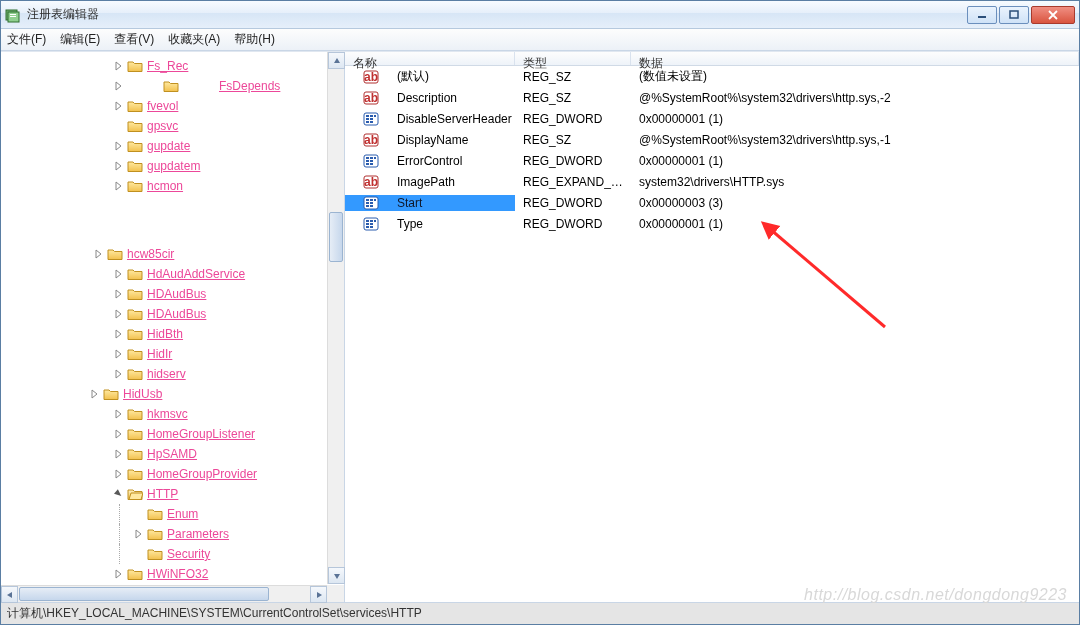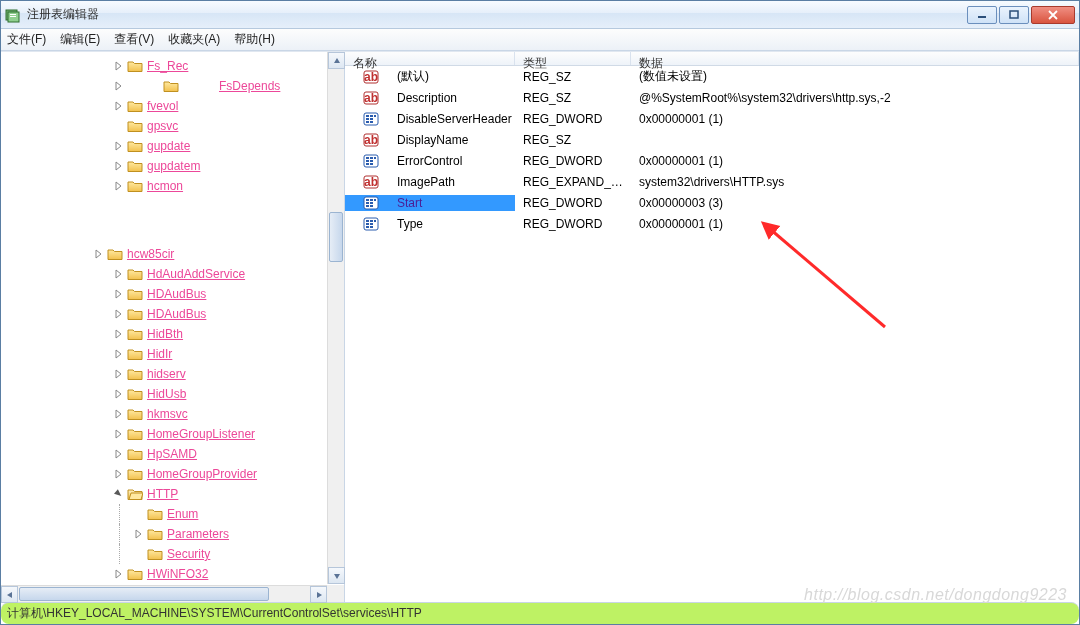--- a/index.html
+++ b/index.html
@@ -29,24 +29,24 @@
 .hthumb { position: absolute; top: 1px; bottom: 1px; background: linear-gradient(to bottom, #e6edf6, #c6d7ec); border: 1px solid #9bb4d1; border-radius: 2px; }
 .scroll-corner { position: absolute; right: 0; bottom: 0; width: 17px; height: 17px; background: #f0f0f0; }
 .scrollbtn { position: absolute; width: 17px; height: 17px; background: linear-gradient(to bottom, #f5f8fc, #dde7f2); border: 1px solid #b6c6da; display: flex; align-items: center; justify-content: center; }
 .list-pane { flex: 1; display: flex; flex-direction: column; position: relative; }
 .list-header { height: 14px; background: linear-gradient(to bottom, #fdfdfd, #eef3f9); border-bottom: 1px solid #d0dae6; display: flex; }
 .list-header .col { border-right: 1px solid #d9e2ee; padding: 3px 8px 0 8px; color: #333; }
 .list-body { flex: 1; overflow: auto; position: relative; }
 .list-row { display: flex; align-items: center; height: 21px; }
 .list-row .cell { padding: 0 8px; overflow: hidden; text-overflow: ellipsis; white-space: nowrap; }
 .valicon { width: 28px; height: 16px; margin: 0 9px 0 4px; flex-shrink: 0; display: inline-flex; justify-content: center; }
-.list-row.selected .namecell { background: #3399ff; color: #4c1d95; }
+.list-row.selected .namecell { background: #3399ff; color: #0f172a; }
 .list-row .namecell { display: inline-flex; align-items: center; }
 .namecell .nametext { padding: 1px 3px; }
-.statusbar { height: 22px; border-top: 1px solid #c9d6e6; background: #bef264; display: flex; align-items: center; padding: 0 6px; color: #333; border-radius: 8px; }
+.statusbar { height: 22px; border-top: 1px solid #c9d6e6; background: #e5e5e5; display: flex; align-items: center; padding: 0 6px; color: #333; }
 .arrow-annot { position: absolute; pointer-events: none; }
 .watermark { position: absolute; right: 12px; bottom: 20px; color: #d8d8d8; font-size: 16px; font-style: italic; letter-spacing: 0.5px; pointer-events: none; }
 </style>
 </head>
 <body>
 
 <div class="window">
 
   <div class="titlebar">
     <span class="appicon">
@@ -373,21 +373,21 @@
                     </linearGradient>
                     <linearGradient id="gopen" x1="0" y1="0" x2="0" y2="1">
                       <stop offset="0" stop-color="#fff2c0"></stop>
                       <stop offset="1" stop-color="#f0c050"></stop>
                     </linearGradient>
                   </defs>
                   <path d="M1 3 L6 3 L7.5 4.5 L15 4.5 L15 12.5 L1 12.5 Z" fill="url(#gcls)" stroke="#c09020"></path>
                 </svg></span>
               <span class="tree-label">hidserv</span>
             </div>
-            <div class="tree-node" style="padding-left: 112px;">
+            <div class="tree-node" style="padding-left: 88px;">
               <span class="expander">
                 <svg width="10" height="10">
                   <path d="M2 1 L7 5 L2 9 Z" fill="none" stroke="#888" stroke-width="1"></path>
                 </svg>
               </span>
               <span class="folder-icon"><svg width="16" height="14" viewBox="0 0 16 14">
                   <defs>
                     <linearGradient id="gcls" x1="0" y1="0" x2="0" y2="1">
                       <stop offset="0" stop-color="#ffe9a0"></stop>
                       <stop offset="1" stop-color="#f2c14e"></stop>
@@ -694,20 +694,21 @@
             <div class="cell namecell" style="width: 170px;">
               <span class="valicon">
                 <svg width="16" height="16">
                   <rect x="1" y="2" width="14" height="12" rx="2" fill="#fff" stroke="#b03030"></rect>
                   <text x="8" y="12" text-anchor="middle" font-size="8" fill="#c03030" font-weight="bold">ab</text>
                 </svg>
               </span>
               <span class="nametext">DisplayName</span>
             </div>
             <div class="cell" style="width: 116px;">REG_SZ</div>
+            <div class="cell" style="flex: 1 1 0%;">@%SystemRoot%\system32\drivers\http.sys,-1</div>
           </div>
           <div class="list-row">
             <div class="cell namecell" style="width: 170px;">
               <span class="valicon">
                 <svg width="16" height="16">
                   <rect x="1" y="2" width="14" height="12" rx="2" fill="#fff" stroke="#2a5cae"></rect>
                   <rect x="3" y="4" width="3" height="2" fill="#2a5cae"></rect>
                   <rect x="7" y="4" width="3" height="2" fill="#2a5cae"></rect>
                   <rect x="11" y="4" width="2" height="2" fill="#2a5cae"></rect>
                   <rect x="3" y="7" width="3" height="2" fill="#2a5cae"></rect>

